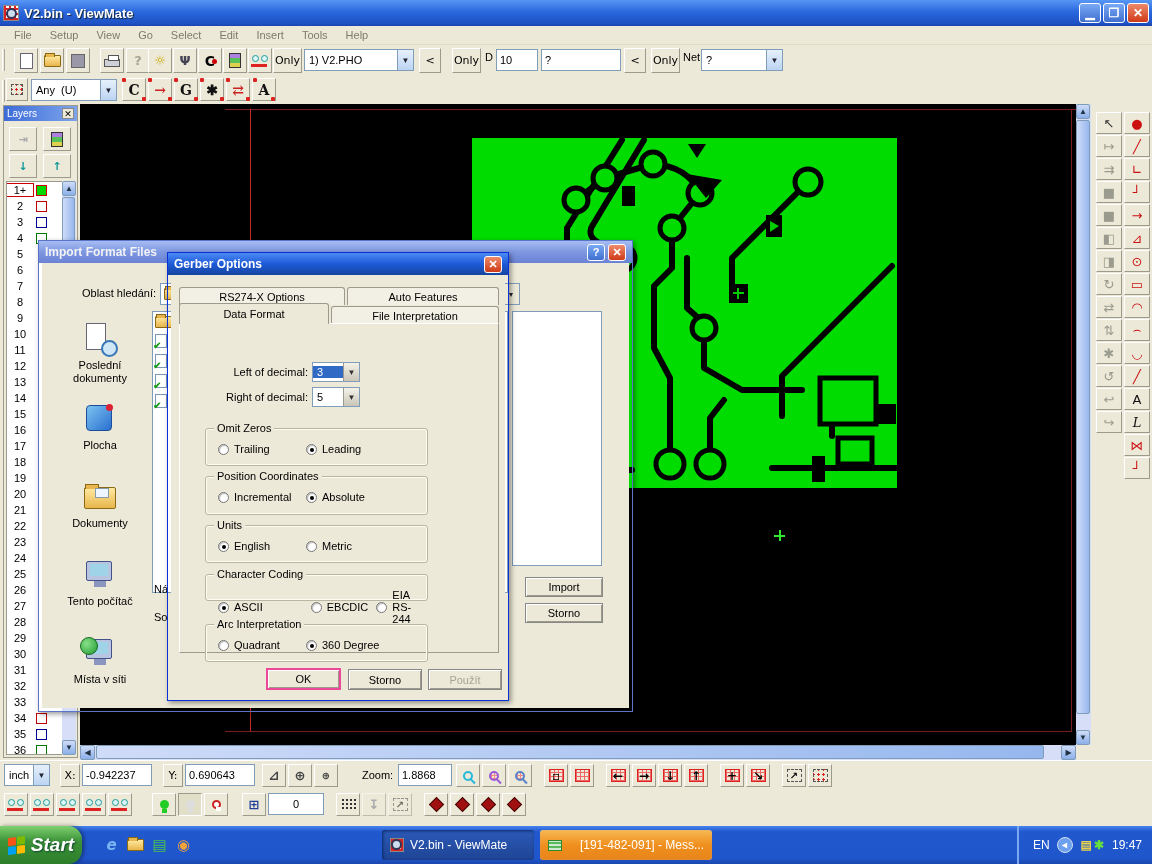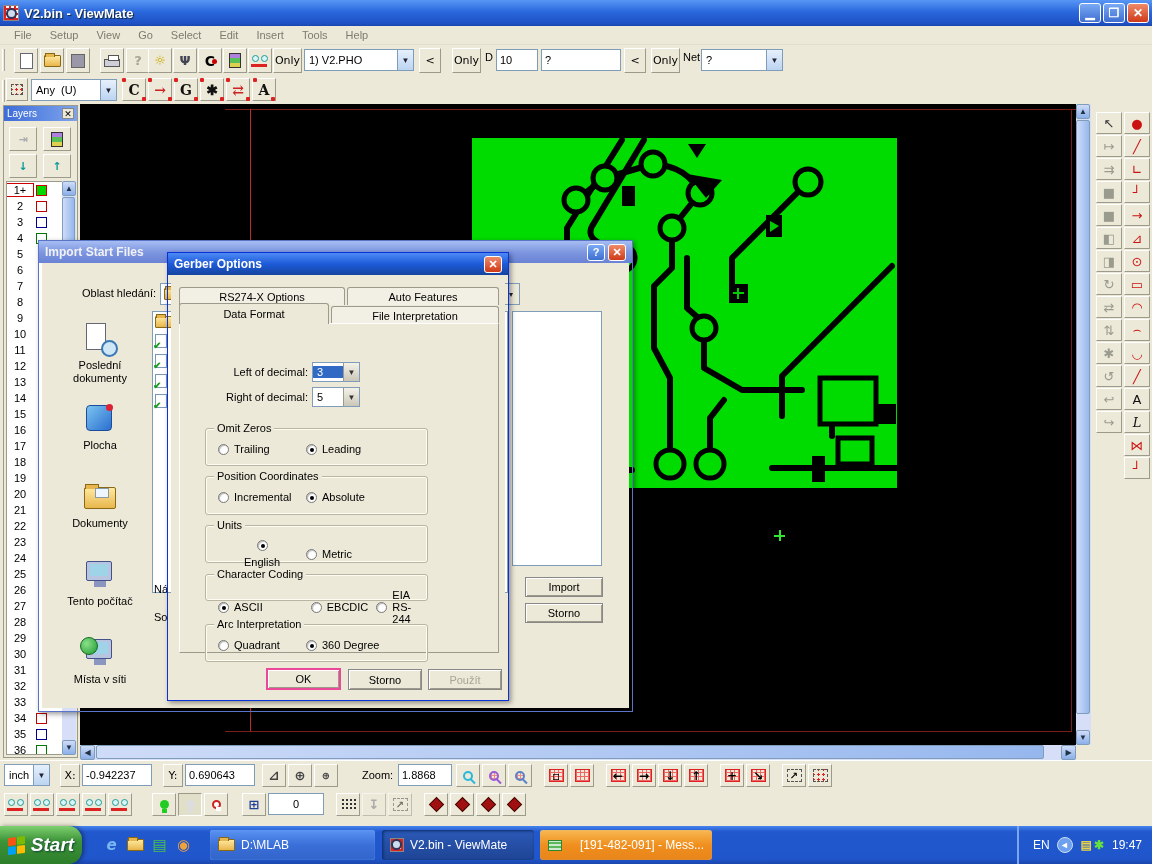--- a/index.html
+++ b/index.html
@@ -600,21 +600,21 @@
         </div>
       <div class="lscroll">
         <span class="sbarr" style="top:0">▲</span>
         <span class="sthumb" style="left:0;top:16px;width:13px;height:60px"></span>
         <span class="sbarr" style="top:559px">▼</span>
       </div>
     </div>
 
     <div class="dlg inactive" style="left:38px;top:136px;width:595px;height:472px">
       <div class="dtitle">
-        <span>Import Start Files</span>
+        <span>Import Format Files</span>
         <span style="margin-left:auto"></span>
         <span class="dtbtn help">?</span>
         <span class="dtbtn close">✕</span>
       </div>
       <div class="dbody">
         <span style="position:absolute;left:40px;top:24px">Oblast hledání:</span>
         <div class="combo" style="position:absolute;left:118px;top:20px;width:360px;height:22px">
           <span class="ic-folder" style="margin-left:3px"></span>
           <span class="cval"></span>
           <span class="drop" style="background:#ece9d8;border:none">▾</span>
@@ -717,21 +717,21 @@
                   </span>
                   <span class="opt" style="width: auto;">
                     <span class="radio sel"></span>
                     <span>Absolute</span>
                   </span>
                 </div>
               </div>
               <div class="group" style="top: 201px; height: 38px;">
                 <span class="gtitle">Units</span>
                 <div style="display: flex; align-items: center; position: absolute; left: 12px; top: 14px; right: 4px;">
-                  <span class="opt" style="width: 88px; flex-direction: column;">
+                  <span class="opt" style="width: 88px;">
                     <span class="radio sel"></span>
                     <span>English</span>
                   </span>
                   <span class="opt" style="width: auto;">
                     <span class="radio"></span>
                     <span>Metric</span>
                   </span>
                 </div>
               </div>
               <div class="group" style="top: 250px; height: 27px;">
@@ -918,24 +918,21 @@
       <span>19:47</span>
     </div>
   <span class="qlbtn" style="left: 100px;">
         <span style="color: rgb(122, 182, 240); font-style: italic;">e</span>
       </span><span class="qlbtn" style="left: 124px;">
         <span class="ic-folder"></span>
       </span><span class="qlbtn" style="left: 148px;">
         <span style="color: rgb(73, 194, 77);">▤</span>
       </span><span class="qlbtn" style="left: 172px;">
         <span style="color: rgb(240, 162, 60);">◉</span>
-      </span><div class="taskbtn " style="left: 210px; width: 165px;">
-        <span class="ic-folder"></span>
-        <span>D:\MLAB</span>
-      </div><div class="taskbtn active" style="left: 382px; width: 152px;">
+      </span><div class="taskbtn active" style="left: 382px; width: 152px;">
         <span class="vm-ic" style="width: 14px; height: 14px;"></span>
         <span>V2.bin - ViewMate</span>
       </div><div class="taskbtn alert" style="left: 540px; width: 172px;">
         <span class="msg-ic"></span>
         <span>[191-482-091] - Mess...</span>
       </div></div>
 
 </div>
 
 </body></html>

